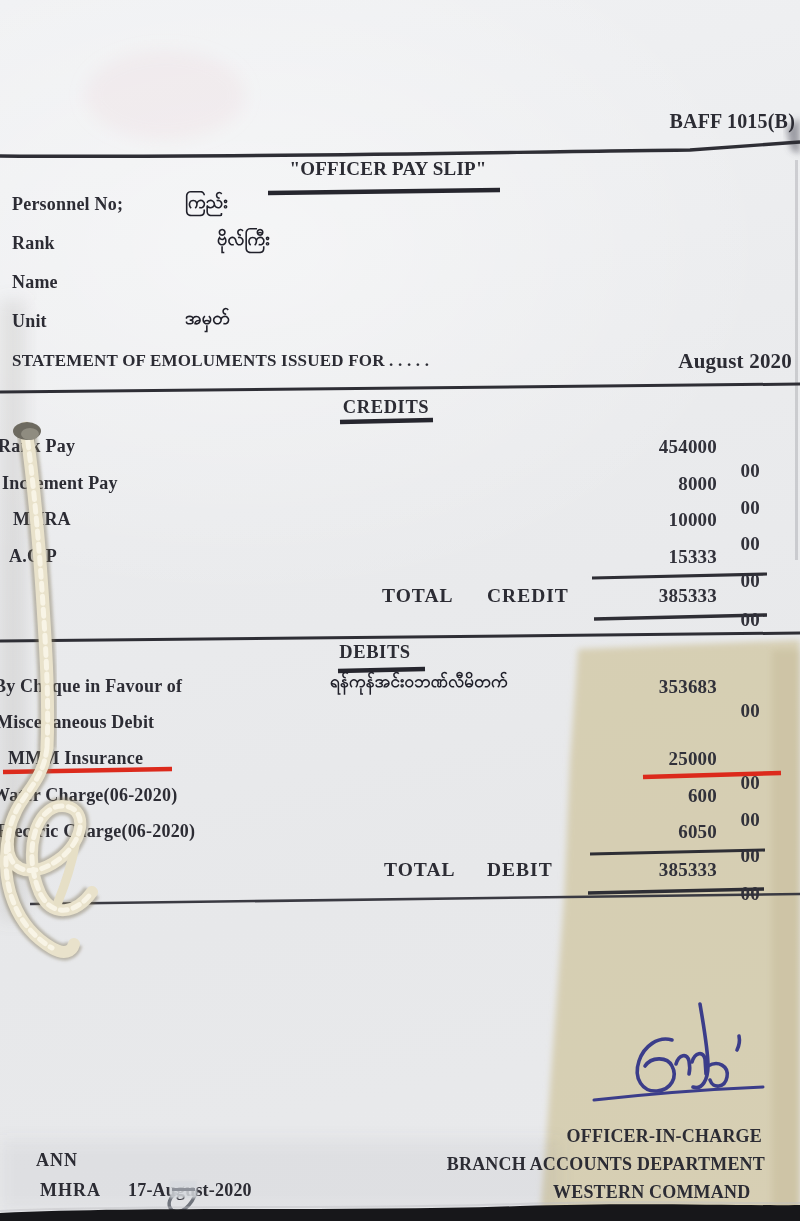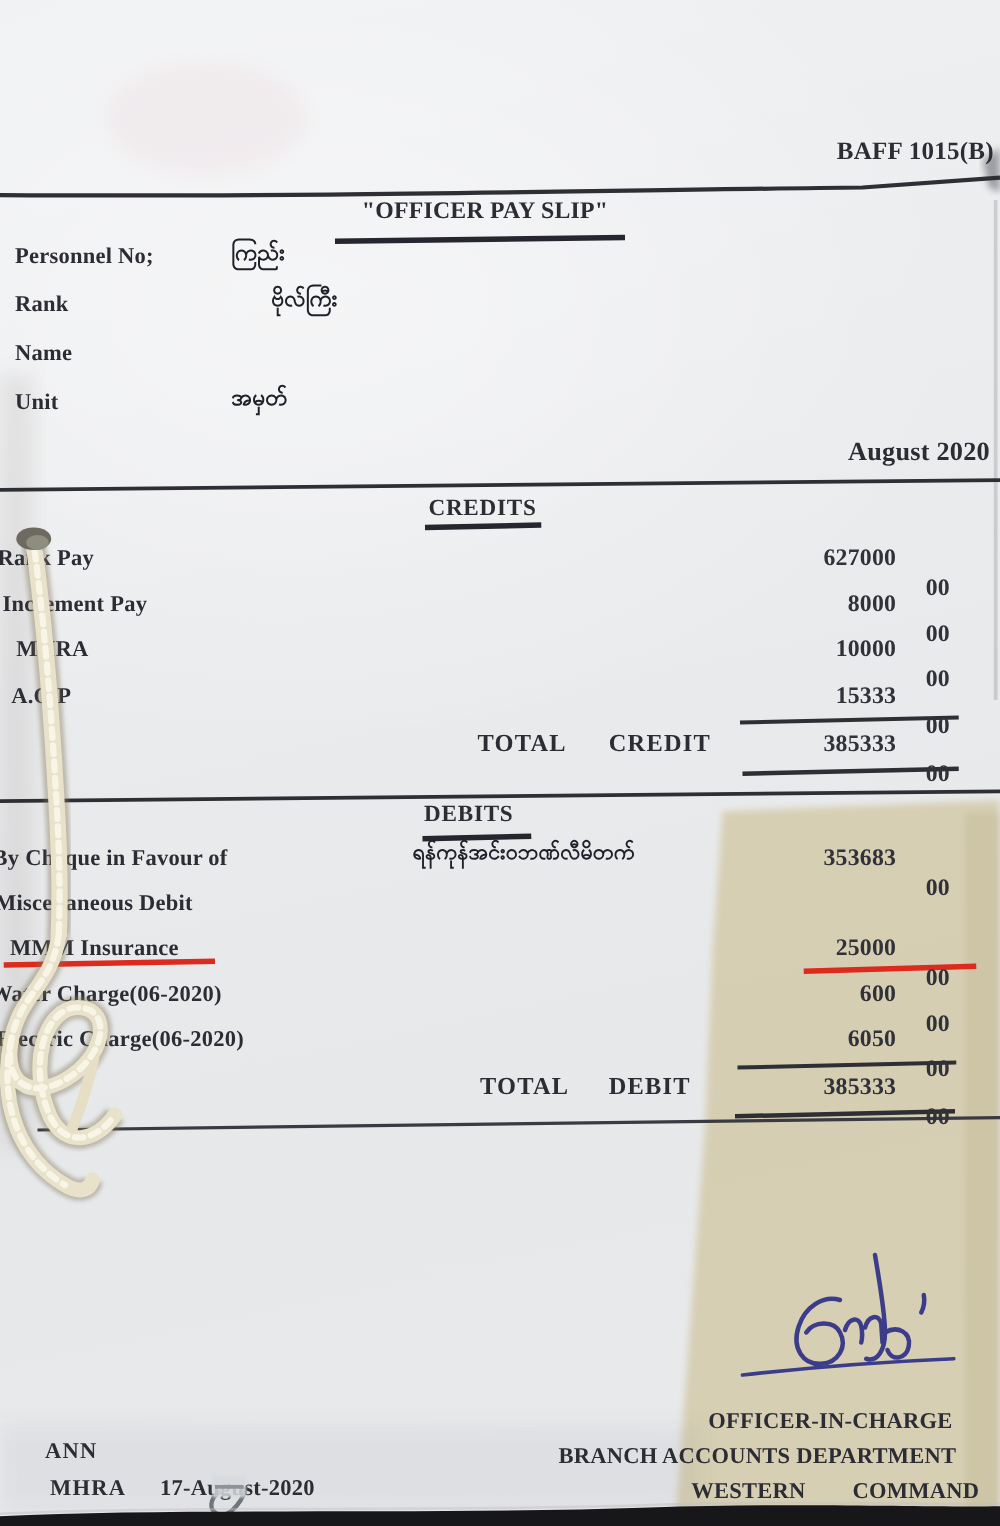--- a/index.html
+++ b/index.html
@@ -77,26 +77,27 @@
 
   <div class="t" style="left:12px;top:233px;font-size:18px;">Rank</div>
   <div class="t burmese" style="left:185px;top:229px;font-size:18px;margin-left:32px;">ဗိုလ်ကြီး</div>
 
   <div class="t" style="left:12px;top:272px;font-size:18px;">Name</div>
   <div class="t burmese" style="left:185px;top:270px;font-size:18px;"></div>
 
   <div class="t" style="left:12px;top:311px;font-size:18px;">Unit</div>
   <div class="t burmese" style="left:185px;top:308px;font-size:18px;">အမှတ်</div>
 
+  <div class="t" style="left:12px;top:351px;font-size:17px;">STATEMENT OF EMOLUMENTS ISSUED FOR . . . . .</div>
   <div class="t" style="left:650px;top:349px;width:142px;text-align:right;font-size:21px;">August 2020</div>
 
   <div class="t" style="left:330px;top:397px;width:112px;text-align:center;font-size:18.5px;letter-spacing:.6px;">CREDITS</div>
 
   <div class="t" style="left:-2px;top:436px;font-size:18px;">Rank Pay</div>
-  <div class="t amt" style="top:436px;">627000</div>
+  <div class="t amt" style="top:436px;">454000</div>
   <div class="t cents" style="top:436px;">00</div>
 
   <div class="t" style="left:2px;top:473px;font-size:18px;">Increment Pay</div>
   <div class="t amt" style="top:473px;">8000</div>
   <div class="t cents" style="top:473px;">00</div>
 
   <div class="t" style="left:13px;top:509px;font-size:18px;">MHRA</div>
   <div class="t amt" style="top:509px;">10000</div>
   <div class="t cents" style="top:509px;">00</div>
 
@@ -138,21 +139,21 @@
   <div class="t" style="left:36px;top:1150px;font-size:18px;letter-spacing:1px;">ANN</div>
   <div class="t" style="left:40px;top:1180px;font-size:18px;letter-spacing:1px;">MHRA</div>
   <div class="t" style="left:128px;top:1180px;font-size:18px;">17-August-2020</div>
 
   <div class="smudge" style="left:170px;top:1181px;width:27px;height:17px;background:rgba(214,217,222,0.85);filter:blur(1px);"></div>
   <div class="smudge" style="left:172px;top:1188px;width:23px;height:3px;background:#8e929a;filter:blur(.5px);"></div>
 
   <div class="t" style="left:400px;top:1154px;width:365px;text-align:right;font-size:18px;">BRANCH ACCOUNTS DEPARTMENT</div>
   <div class="t" style="left:400px;top:1126px;width:362px;text-align:right;font-size:18px;">OFFICER-IN-CHARGE</div>
   <div class="t" style="left:553px;top:1182px;font-size:18px;">WESTERN</div>
-  <div class="t" style="left:682px;top:1182px;font-size:18px;">COMMAND</div>
+  <div class="t" style="left:649px;top:1182px;font-size:18px;">COMMAND</div>
 
   <svg id="cord" class="layer" width="800" height="1221">
     <defs>
       <filter id="cb" x="-40%" y="-40%" width="180%" height="180%">
           <feGaussianBlur stdDeviation="1.8"></feGaussianBlur>
         </filter>
     </defs>
     <g>
       <path d="M26,428 C32,470 38,530 42,590 C46,650 49,700 47,748" stroke="rgba(128,118,92,0.45)" stroke-width="19" fill="none" filter="url(#cb)"></path>
       <path d="M47,748 C42,788 16,795 9,832 C2,872 30,880 58,860 C86,840 88,806 62,806 C36,806 22,852 40,893 C52,918 76,914 92,892" stroke="rgba(128,118,92,0.45)" stroke-width="18" fill="none" filter="url(#cb)"></path>

